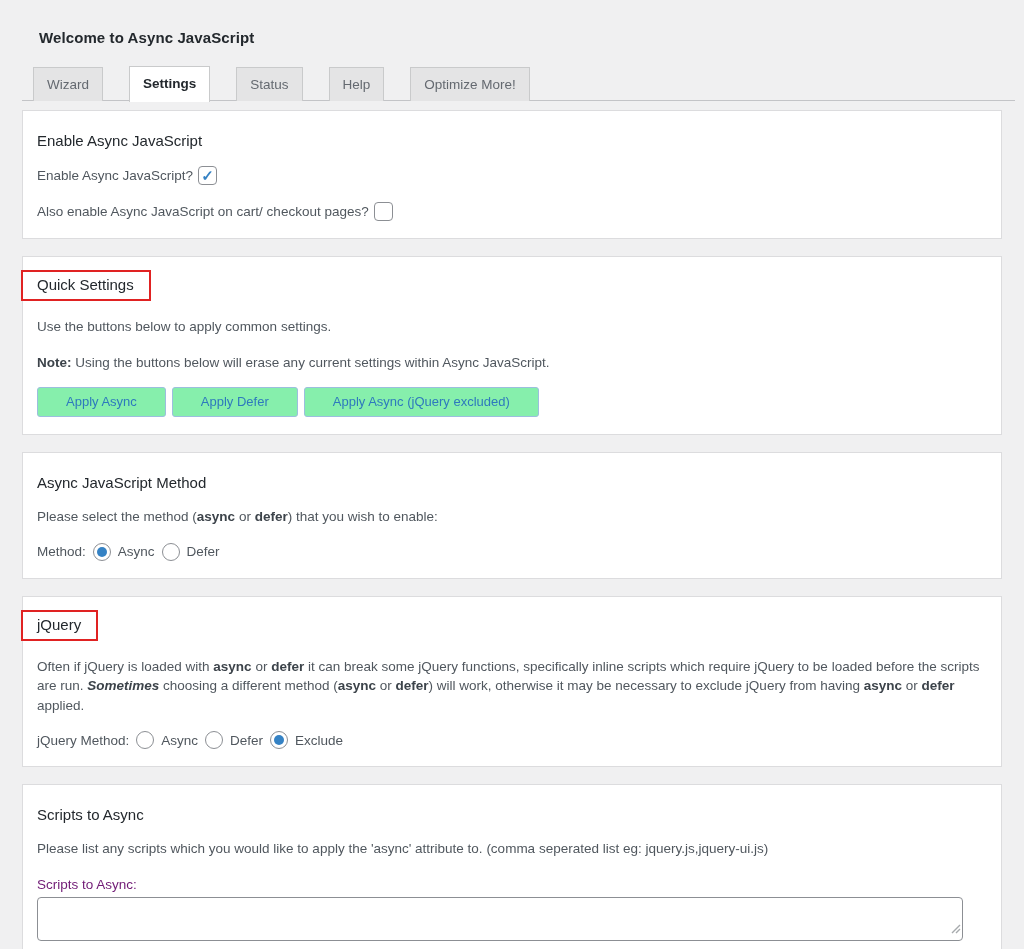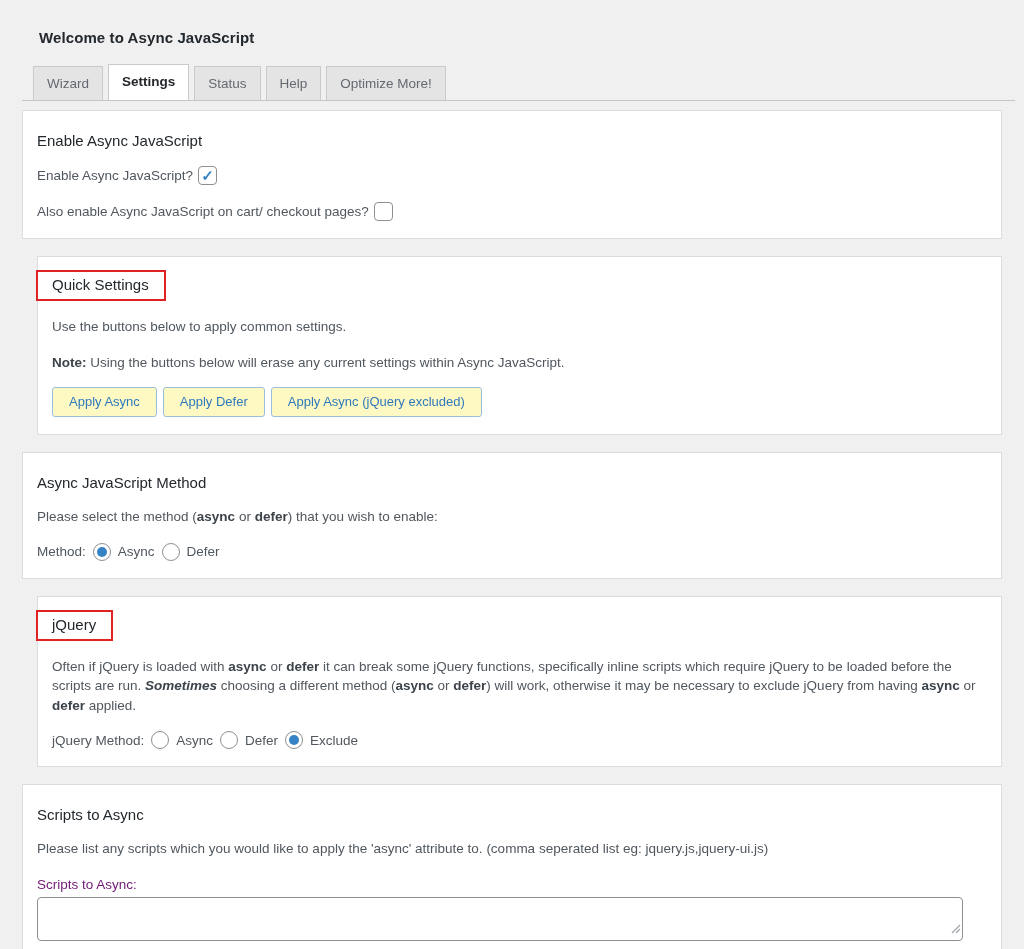--- a/index.html
+++ b/index.html
@@ -14,24 +14,25 @@
   .wrap { padding: 0 22px; }
 
   .page-title {
     margin: 12px; padding: 17px 5px 0;
     font-size: 15px; font-weight: 700; color: #23282d;
     letter-spacing: .1px;
   }
 
   
   .nav-tabs {
-    display: flex; align-items: flex-end;
+    display: flex; align-items: center;
     height: 34px; margin-top: 21px; margin-right: -13px;
     padding-left: 11px;
     border-bottom: 1px solid #c3c4c7;
+    gap: 21px;
   }
   .nav-tab {
     height: 34px; padding: 9px 13px 0;
     margin-right: 5px;
     background: #e4e4e5;
     border: 1px solid #c9cacb; border-bottom: none;
     font-size: 13.5px; color: #646970;
     cursor: pointer; white-space: nowrap;
   }
   .nav-tab.active {
@@ -41,21 +42,21 @@
   }
 
   
   .panel {
     background: #ffffff;
     border: 1px solid #dcdcde;
     margin-top: 17px;
     padding: 21px 14px 17px;
   }
   .panel.first { margin-top: 9px; }
-  .panel.annotated-panel { padding-top: 13px; margin-left: 15px; }
+  .panel.annotated-panel { padding-top: 13px; }
   .panel h2 {
     margin: 0; font-size: 15px; font-weight: 400; color: #23282d;
   }
   .red-box {
     display: inline-block;
     border: 2px solid #e02222;
     margin-left: -16px;
     padding: 4px 15px 6px 14px;
   }
   .panel p { margin: 16px 0 0; font-size: 13.5px; line-height: 1.45; color: #50575e; }
@@ -89,23 +90,23 @@
   }
   .radio .dot { width: 10px; height: 10px; border-radius: 50%; background: #3582c4; display: none; }
   .radio.selected .dot { display: block; }
   .radio-option .opt-label { margin-left: 7px; color: #50575e; }
 
   
   .button-row { margin-top: 15px; display: flex; }
   .btn {
     font-family: "Liberation Sans", sans-serif;
     font-size: 13px; color: #2e79bd;
-    background: #fef9c3;
+    background: #86efac;
     border: 1px solid #9cbede; border-radius: 3px;
-    padding: 6px 16px 7px; margin-right: 6px;
+    padding: 6px 28px 7px; margin-right: 6px;
     cursor: pointer; white-space: nowrap;
   }
 
   
   .field-label { margin-top: 18px; font-size: 13.5px; color: #701a75; }
   .textarea-wrap { position: relative; margin-top: 5px; width: 97.5%; }
   textarea.script-input {
     display: block; width: 100%; height: 44px;
     border: 1px solid #8c8f94; border-radius: 4px;
     resize: none; padding: 6px 8px;

